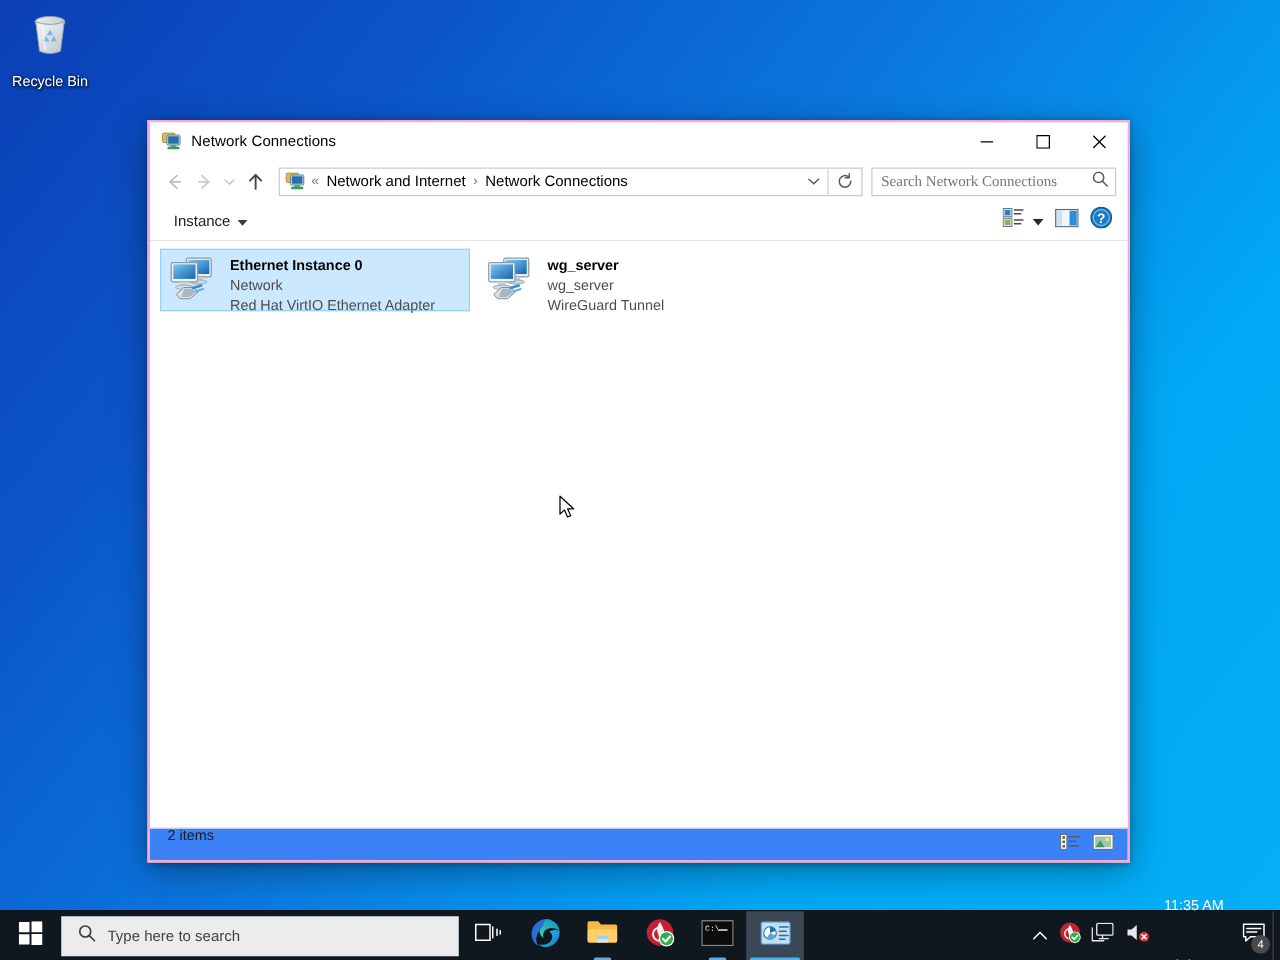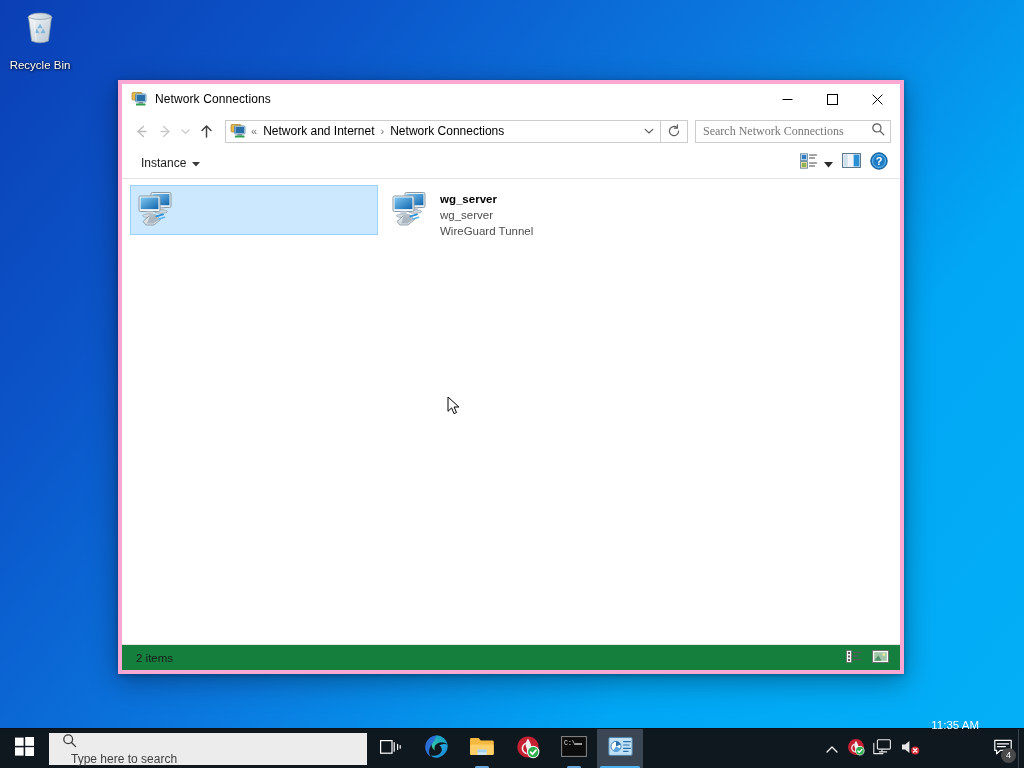--- a/index.html
+++ b/index.html
@@ -22,24 +22,24 @@
     cursor: default; user-select: none;
   }
   .desk-icon .glyph { display: block; margin: 0 auto 3px; }
   .desk-icon .lbl {
     font-size: 11.5px; color: #fff; line-height: 14px;
     text-shadow: 0 0 3px rgba(0,0,0,.75), 1px 1px 2px rgba(0,0,0,.6);
   }
 
   
   #explorer {
-    position: absolute; left: 118px; top: 80px;
+    position: absolute; left: 118px; top: 96px;
     width: 786px; height: 594px;
     background: #fff;
-    border: 4px solid #f9a8d4;
+    border: 2px solid #f9a8d4;
     box-shadow: 0 7px 26px rgba(0,0,0,.36), 0 1px 5px rgba(0,0,0,.3);
     display: flex; flex-direction: column;
   }
 
   
   .titlebar {
     height: 31px; flex: 0 0 31px;
     display: flex; align-items: center;
     background: #fff;
     border-bottom: 1px solid #fff;
@@ -148,23 +148,23 @@
     border: 1px solid #99d1ff;
   }
   .conn-icon { width: 44px; height: 40px; flex: 0 0 44px; margin-right: 6px; }
   .conn-text { display: flex; flex-direction: column; min-width: 0; padding-top: 1px; }
   .conn-name { font-size: 11.5px; color: #000; font-weight: bold; line-height: 16px; white-space: nowrap; }
   .conn-sub { font-size: 11.5px; color: #4d4d4d; line-height: 16px; white-space: nowrap; }
 
   
   .statusbar {
     height: 26px; flex: 0 0 26px;
-    display: flex; align-items: center;
+    display: flex; 
     border-top: 1px solid #e3e3e3;
-    background: #15803d;
+    background: #3b82f6;
     padding: 0 8px 0 14px;
   }
   .status-text { font-size: 11.5px; color: #1b1b1b; flex: 1 1 auto; }
   .viewtoggle { display: flex; align-items: center; gap: 2px; }
   .vbtn {
     width: 24px; height: 20px; display: flex; align-items: center; justify-content: center;
     cursor: default; border-radius: 2px;
   }
 
   
@@ -174,23 +174,22 @@
     display: flex; align-items: center;
     border-top: 1px solid #0a1016;
   }
   .startbtn {
     width: 48px; height: 40px; display: flex; align-items: center; justify-content: center;
     cursor: default;
   }
   .tasksearch {
     width: 318px; height: 32px; margin-left: 1px;
     background: #ececec;
-    display: flex; padding: 0 8px 0 13px;
+    display: flex; align-items: center; padding: 0 8px 0 13px;
     cursor: text;
-    flex-direction: column;
   }
   .tasksearch .ph { font-size: 12px; color: #404040; margin-left: 9px; }
   .tbtn {
     width: 46px; height: 40px; position: relative;
     display: flex; align-items: center; justify-content: center;
     cursor: default;
   }
   .tbtn.active { background: #3b4754; }
   .tbtn .uline {
     position: absolute; bottom: 0; height: 3px; background: #3b9fe8; border-radius: 2px;
@@ -430,20 +429,25 @@
               <ellipse cx="13.6" cy="25.8" rx="7.2" ry="1.8" fill="#d5dde4" stroke="#93a2ad" stroke-width=".7"></ellipse>
             </g>
             <g transform="translate(6,24)">
               <path d="M1 7.5 L7 2 L14.5 2 L18.5 5.5 L12 11 L4 11 Z" fill="#d9e0e6" stroke="#7f8f9b" stroke-width=".8"></path>
               <path d="M7.5 3 L14 3 L17 5.5 L11.5 9.6 L5 9.6 Z" fill="#aab7c1"></path>
               <path d="M14.5 2.4 L21 0.4" stroke="#2f8fd4" stroke-width="2" stroke-linecap="round"></path>
               <path d="M17 5 L22.5 3.2" stroke="#5ab3ea" stroke-width="1.6" stroke-linecap="round"></path>
             </g>
           </svg>
         </span>
+        <span class="conn-text">
+          <span class="conn-name">Ethernet Instance 0</span>
+          <span class="conn-sub">Network</span>
+          <span class="conn-sub">Red Hat VirtIO Ethernet Adapter</span>
+        </span>
       </div>
 
       <div class="conn-item">
         <span class="conn-icon">
           <svg width="44" height="40" viewBox="0 0 44 40">
             <g>
               <rect x="15" y="2.5" width="20" height="15" rx="1.4" fill="#e9eef2" stroke="#8a9aa6" stroke-width="1"></rect>
               <rect x="16.6" y="4" width="16.8" height="11.2" fill="url(#scr)"></rect>
               <path d="M22 17.5 h6 v3 h-6 z" fill="#c7d0d8"></path>
               <ellipse cx="25" cy="21.6" rx="6.6" ry="1.7" fill="#cfd8df" stroke="#93a2ad" stroke-width=".7"></ellipse>

